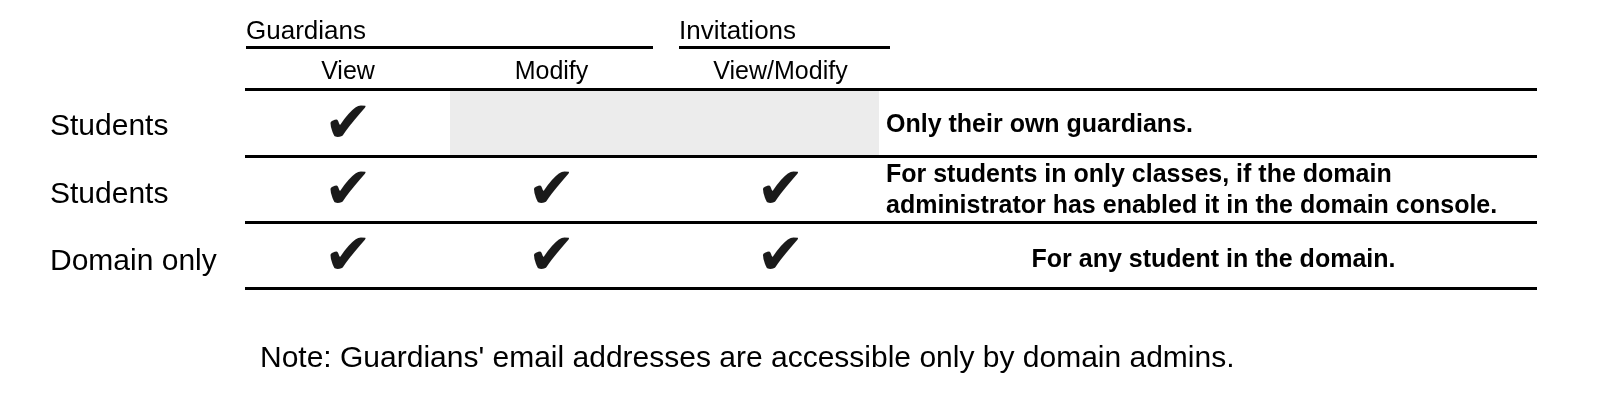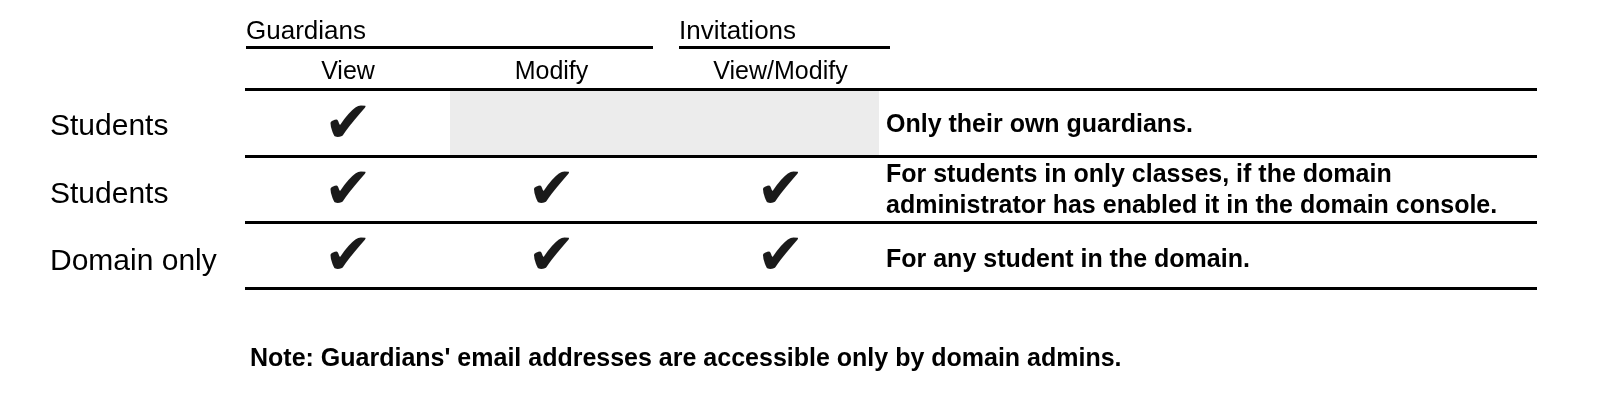--- a/index.html
+++ b/index.html
@@ -95,31 +95,30 @@
   .note {
     position: absolute;
     left: 886px;
     width: 655px;
     font-size: 25px;
     line-height: 31px;
     font-weight: bold;
   }
   .note-0 { top: 108px; }
   .note-1 { top: 158px; }
-  .note-2 { top: 243px; }
+  .note-2 { top: 243px; text-align: center; }
 
   
   .footnote {
     position: absolute;
-    left: 250px;
+    left: 260px;
     top: 342px;
-    font-size: 25px;
+    font-size: 30px;
     line-height: 30px;
     white-space: nowrap;
-    font-weight: bold;
   }
 </style>
 </head>
 <body>
 
 <div class="page">
 
   <div class="group g0">
     <span>Guardians</span>
   </div>

